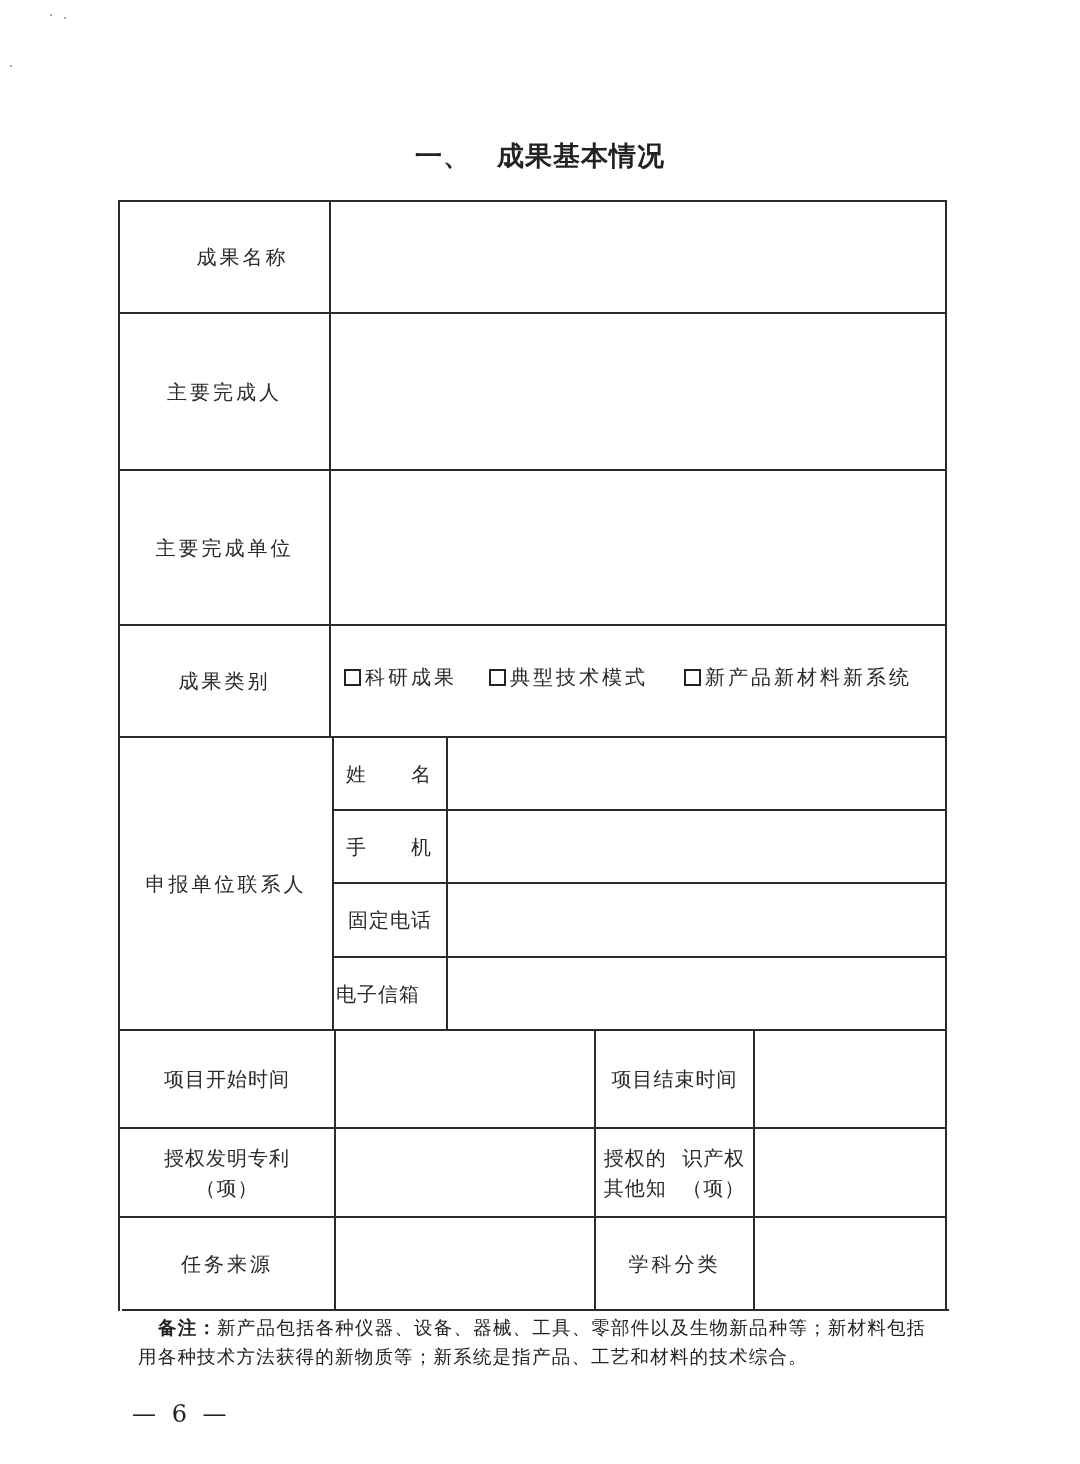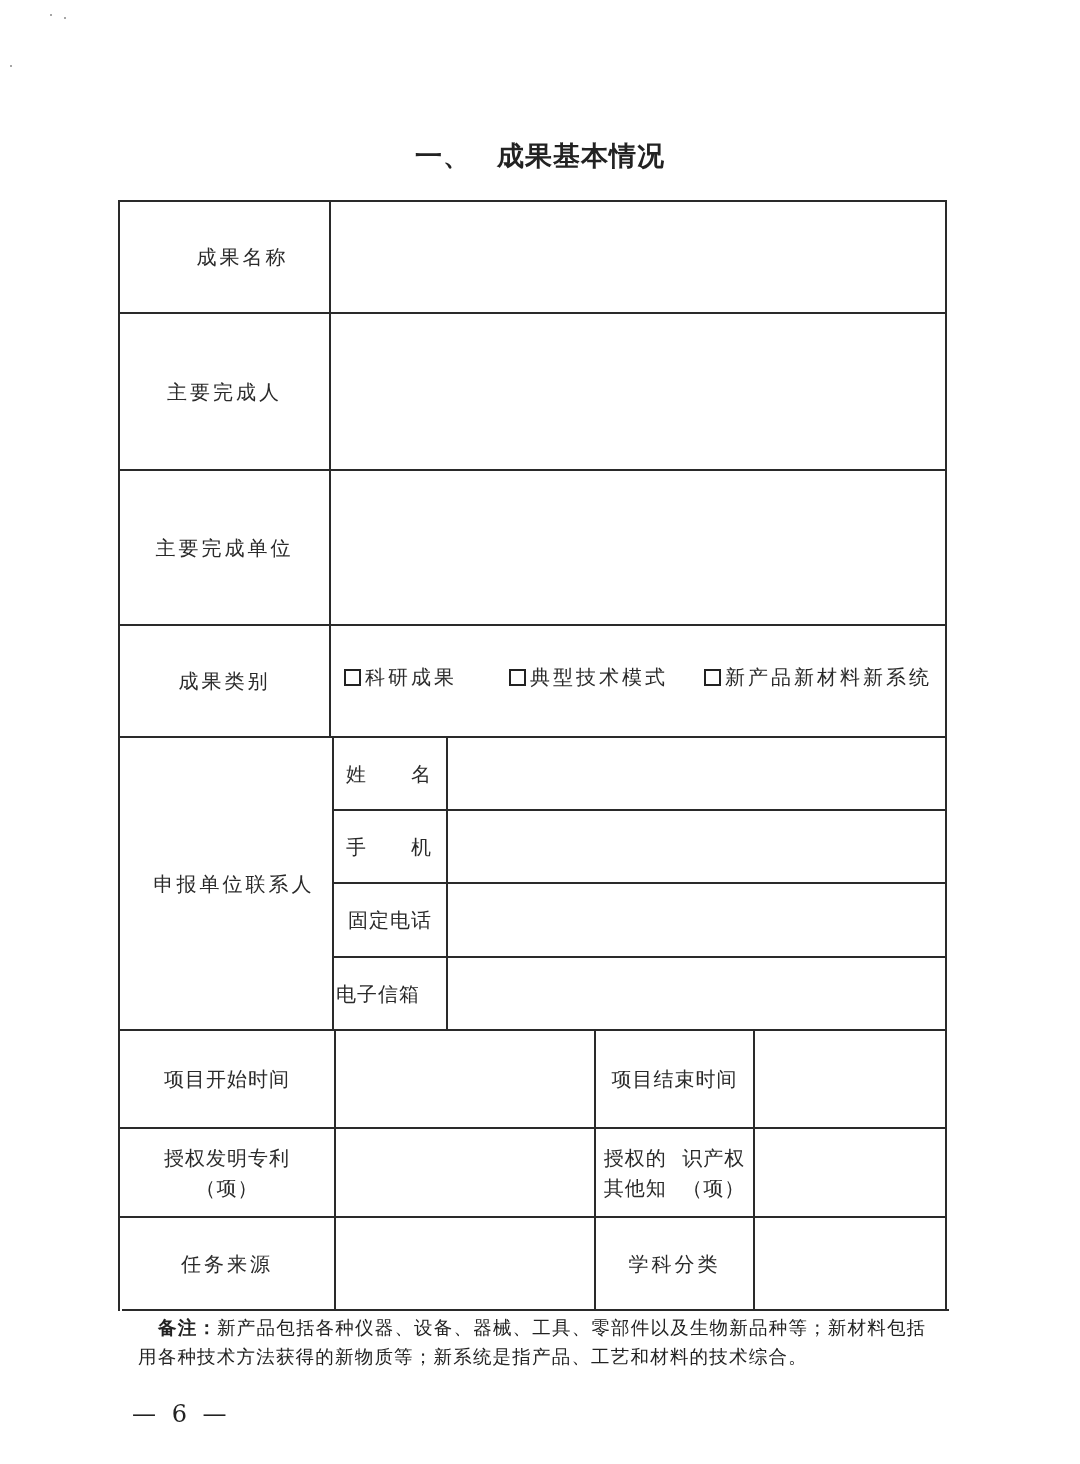--- a/index.html
+++ b/index.html
@@ -153,35 +153,35 @@
 <div class="cell-input" style="left:331px;top:202px;width:614px;height:110px;"></div>
 
 <div class="cell-label" style="left:120px;top:314px;width:209px;height:155px;">主要完成人</div>
 <div class="cell-input" style="left:331px;top:314px;width:614px;height:155px;"></div>
 
 <div class="cell-label" style="left:120px;top:471px;width:209px;height:153px;">主要完成单位</div>
 <div class="cell-input" style="left:331px;top:471px;width:614px;height:153px;"></div>
 
 <div class="cell-label" style="left:120px;top:626px;width:209px;height:110px;">成果类别</div>
 <div class="cat-row">
-  <div class="cat-opt" style="margin-right:52px;">
+  <div class="cat-opt" style="margin-right:32px;">
     <span class="checkbox"></span>
     <span>科研成果</span>
   </div>
   <div class="cat-opt" style="margin-right:36px;">
     <span class="checkbox"></span>
     <span>典型技术模式</span>
   </div>
   <div class="cat-opt">
     <span class="checkbox"></span>
     <span>新产品新材料新系统</span>
   </div>
 </div>
 
-<div class="cell-label" style="left:120px;top:738px;width:212px;height:291px;padding-left:8px;">申报单位联系人</div>
+<div class="cell-label" style="left:120px;top:738px;width:212px;height:291px;">申报单位联系人</div>
 
 <div class="cell-label spread" style="left:334px;top:738px;width:112px;height:71px;">
   <span>姓</span>
   <span>名</span>
 </div>
 <div class="cell-input" style="left:448px;top:738px;width:497px;height:71px;"></div>
 
 <div class="cell-label spread" style="left:334px;top:811px;width:112px;height:71px;">
   <span>手</span>
   <span>机</span>

